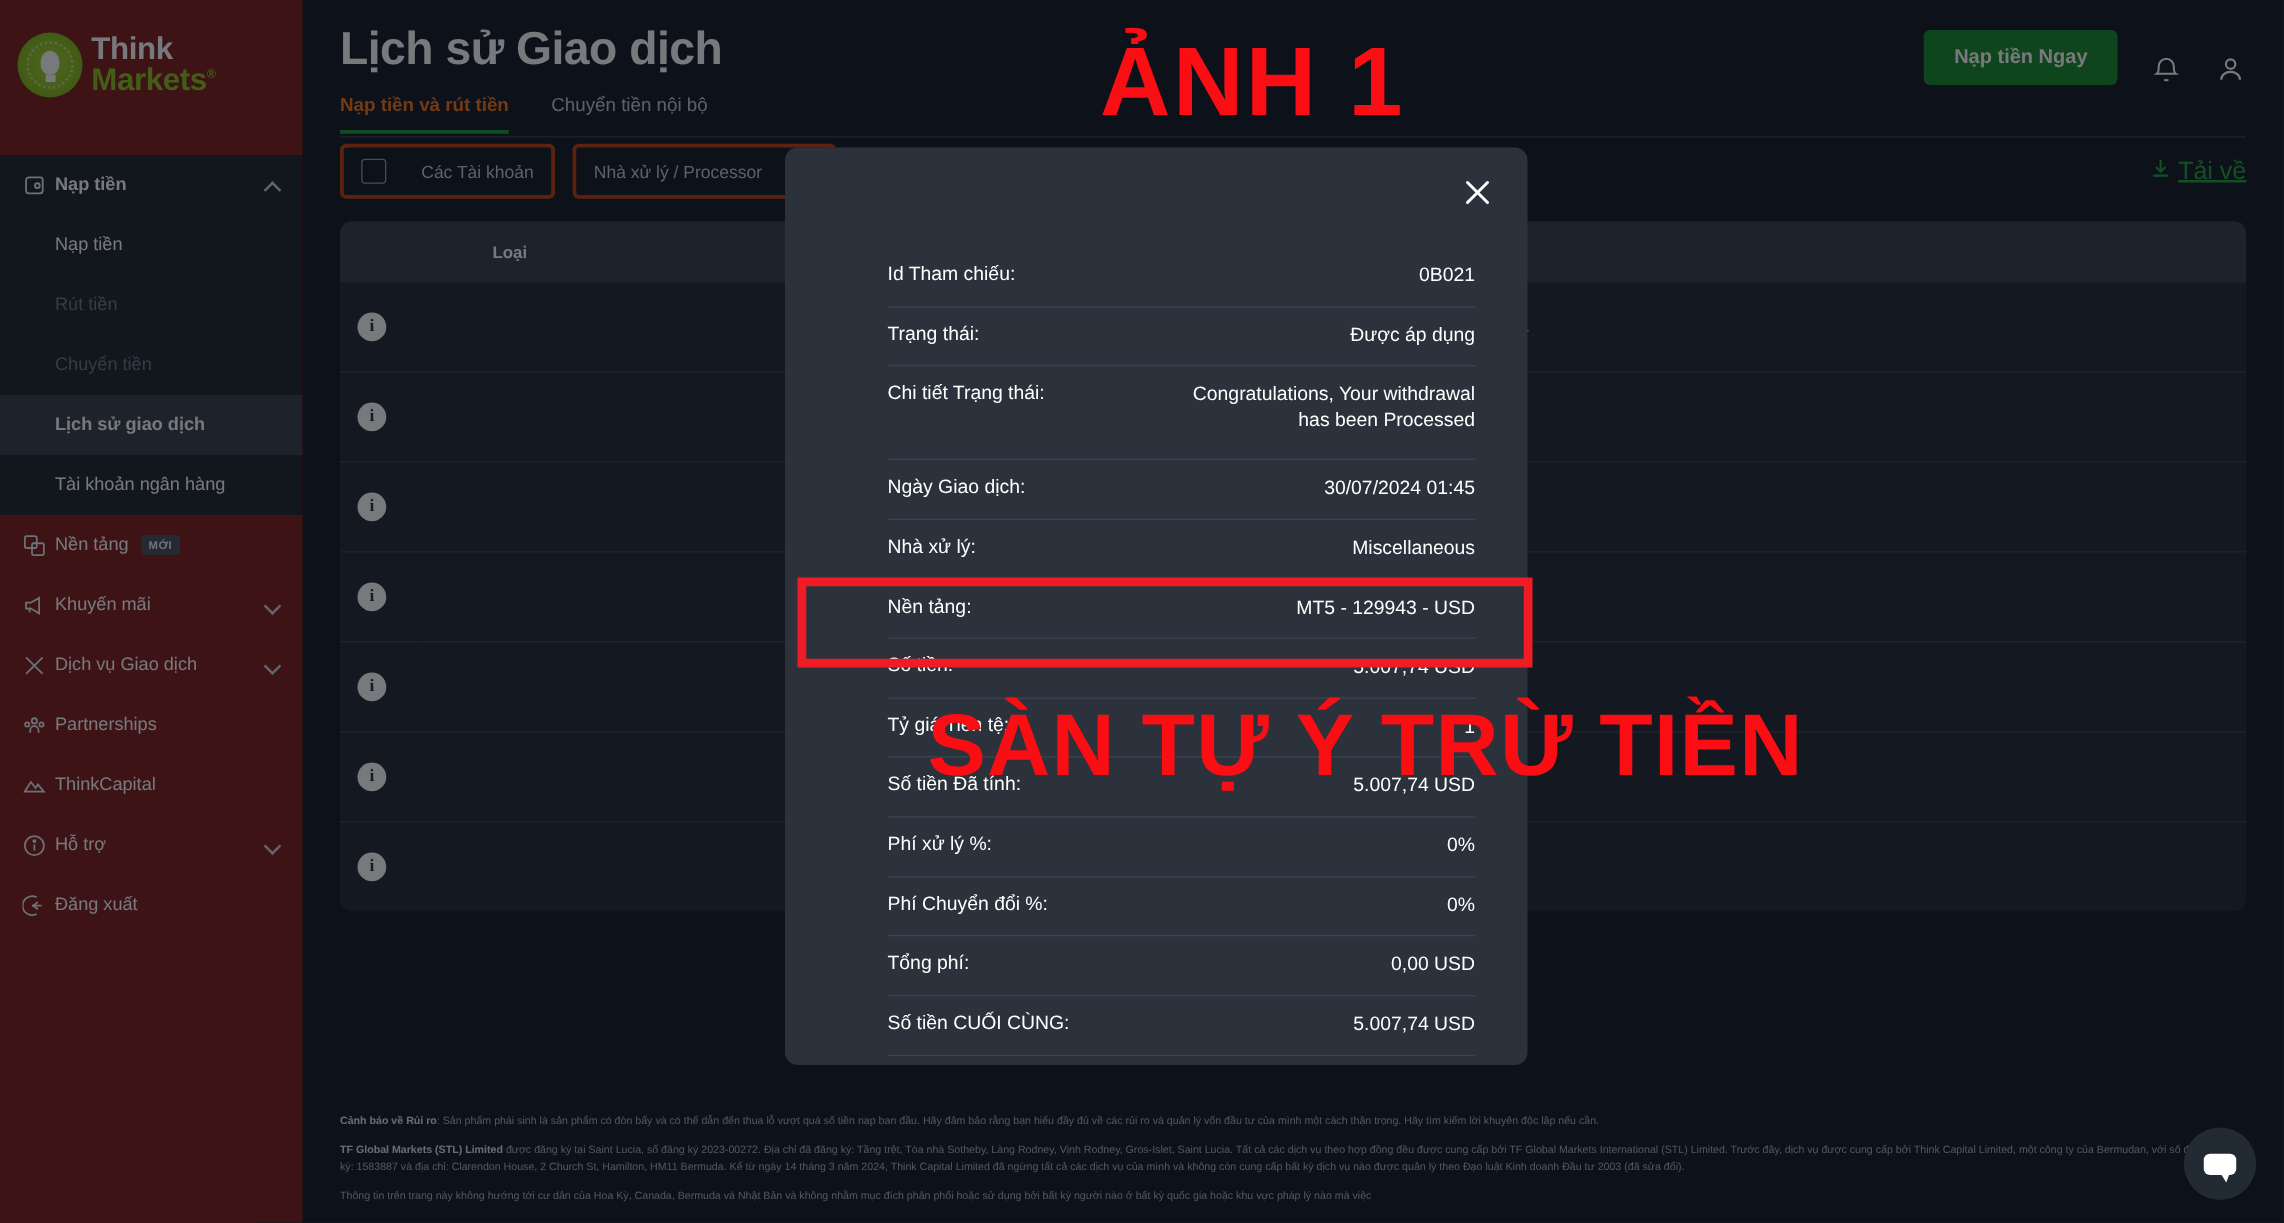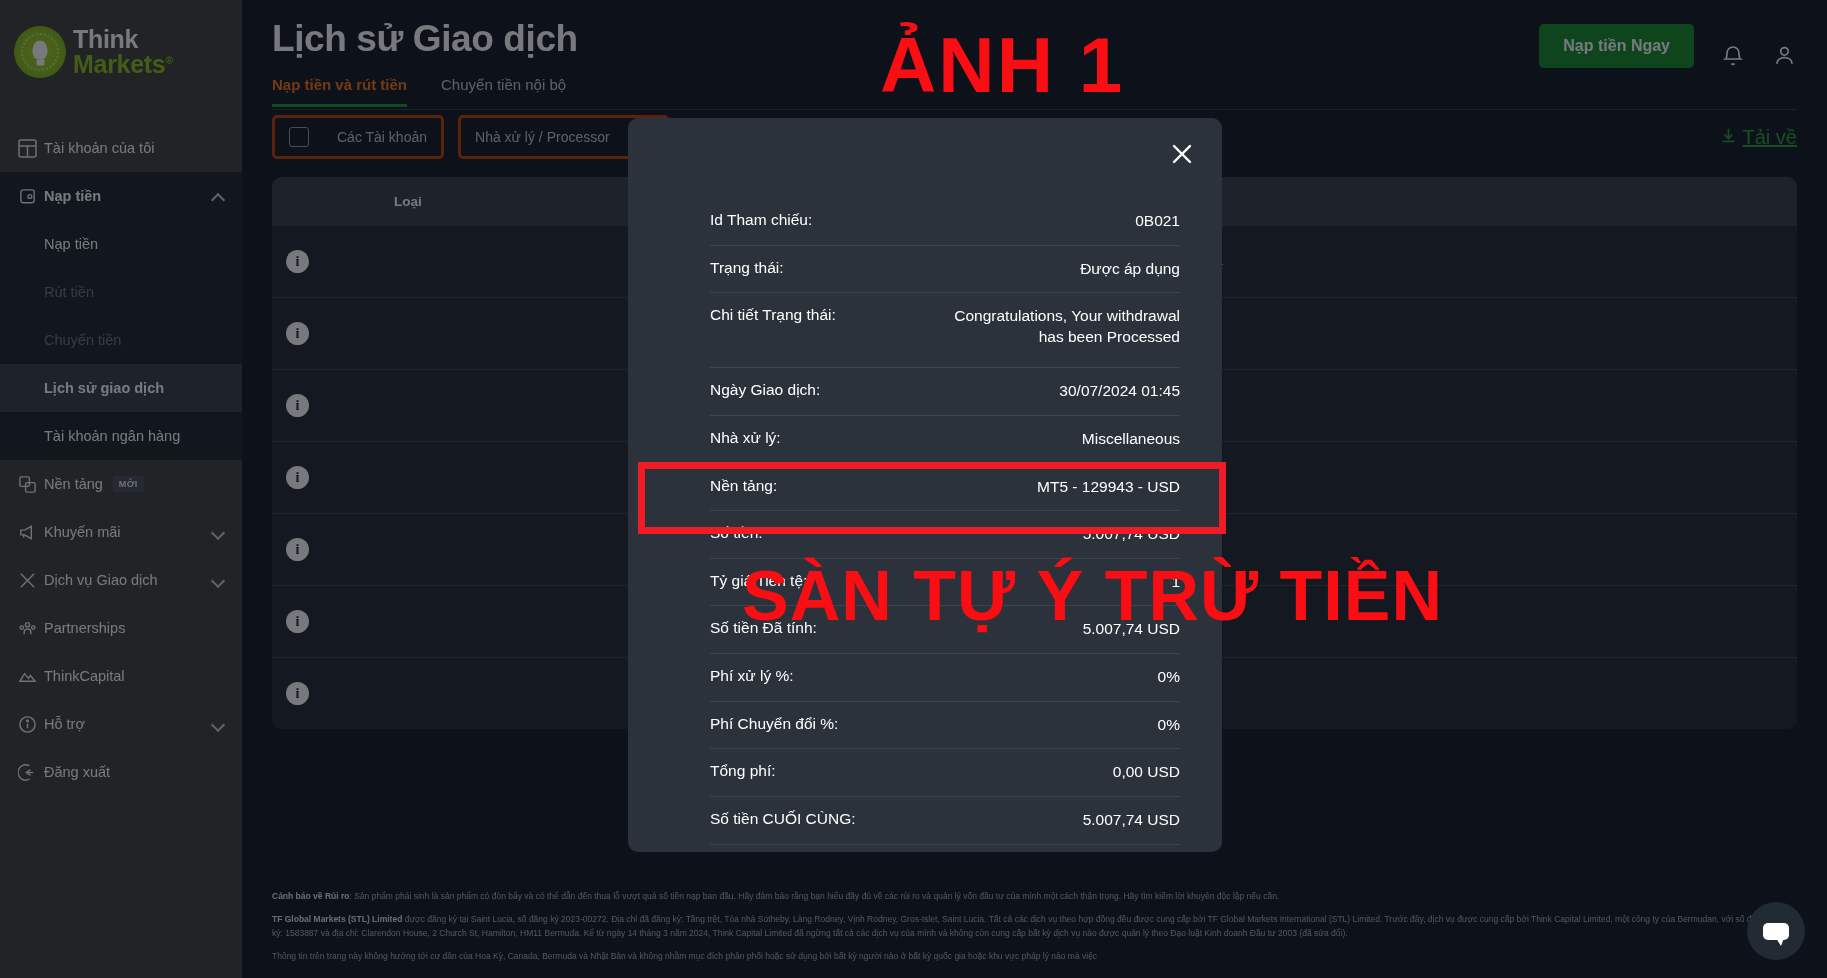--- a/index.html
+++ b/index.html
@@ -7,21 +7,21 @@
     width: 1827px; height: 978px;
     background: #151c26;
     font-family: "Liberation Sans", sans-serif;
     overflow: hidden;
   }
   #app { position: relative; width: 1827px; height: 978px; display: flex; }
 
   
   .sidebar {
     width: 242px; height: 978px;
-    background: #404040;
+    background: #7f1d1d;
     flex: 0 0 242px;
     position: relative;
     z-index: 5;
     overflow: hidden;
   }
   .logo-wrap { padding: 26px 0 0 14px; height: 118px; }
   .logo { display: flex; align-items: center; gap: 7px; }
   .logo-mark {
     width: 52px; height: 52px; border-radius: 50%;
     background: radial-gradient(circle at 50% 50%, #a9d233 0%, #8cc01f 60%, #6fa814 100%);
@@ -209,30 +209,20 @@
         </div>
         <div class="logo-text">
           <div class="logo-think">Think</div>
           <div class="logo-markets"><span>Markets</span><sup>®</sup></div>
         </div>
       </div>
     </div>
 
     <nav class="nav">
 
-      <div class="nav-item">
-        <span class="ico">
-          <svg width="19" height="19" viewBox="0 0 19 19" fill="none" stroke="currentColor" stroke-width="1.5">
-              <rect x="1" y="1" width="17" height="17" rx="2"></rect>
-              <line x1="1" y1="7" x2="18" y2="7"></line>
-              <line x1="9.5" y1="7" x2="9.5" y2="18"></line>
-            </svg>
-        </span>
-        <span class="lbl">Tài khoản của tôi</span>
-      </div>
 
       <div class="nav-item group">
         <span class="ico">
           <svg width="19" height="19" viewBox="0 0 20 20" fill="none" stroke="currentColor" stroke-width="1.5">
               <path d="M3 5.5A2.5 2.5 0 0 1 5.5 3H15a2 2 0 0 1 2 2v9a2.5 2.5 0 0 1-2.5 2.5h-9A2.5 2.5 0 0 1 3 14z"></path>
               <circle cx="12.5" cy="10" r="2"></circle>
             </svg>
         </span>
         <span class="lbl">Nạp tiền</span>
         <span class="chev up"></span>

